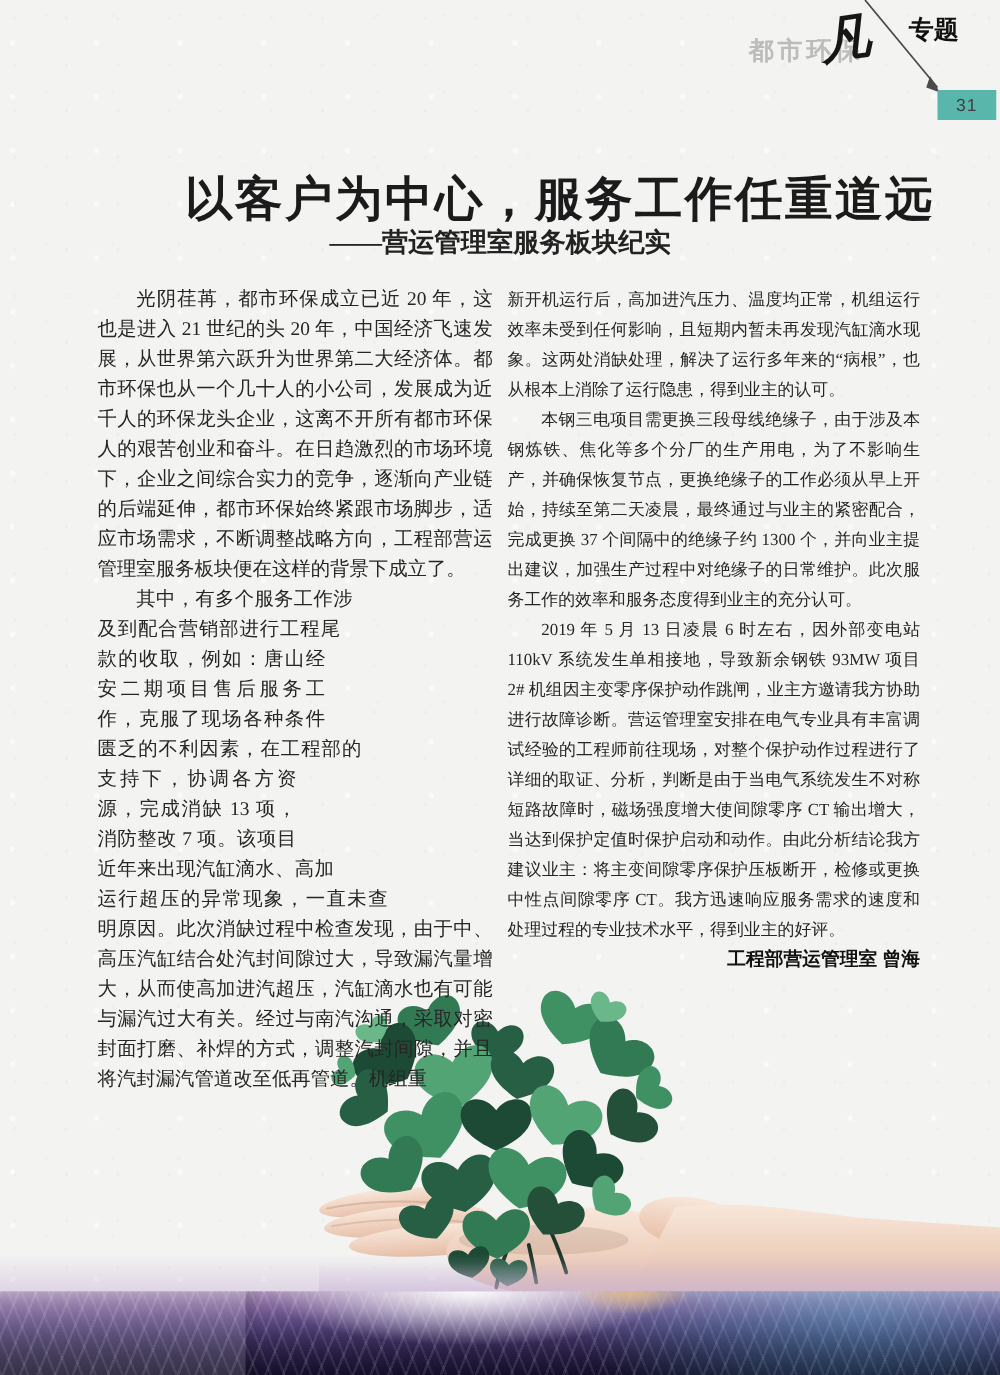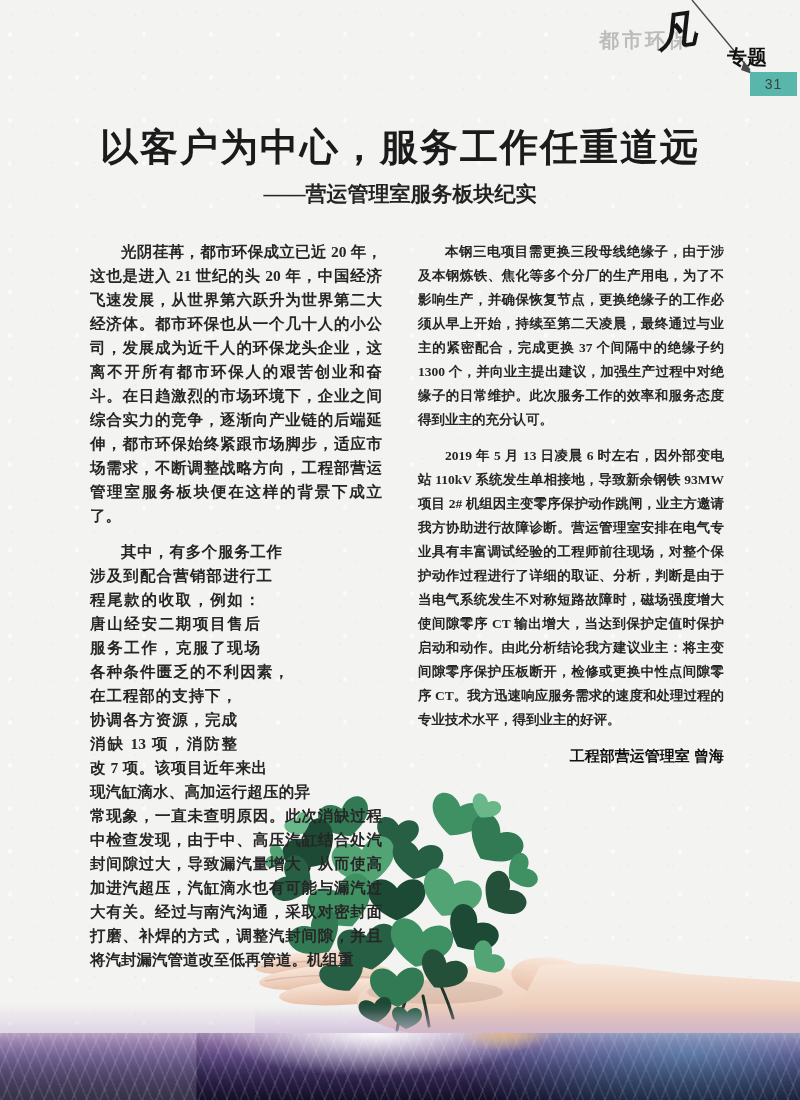--- a/index.html
+++ b/index.html
@@ -12,39 +12,39 @@
       radial-gradient(circle at 15% 80%, rgba(255,255,255,0.6) 0 2px, transparent 2.5px);
     background-size:41px 37px, 53px 61px, 67px 43px;
     font-family:"Liberation Serif","DejaVu Serif",serif;
     color:#262626;
   }
   
   .brand{position:absolute;left:599px;top:27px;font-family:"Liberation Sans","DejaVu Sans",sans-serif;
     font-size:20px;font-weight:700;letter-spacing:3px;color:#bcbcba;}
   .logo-char{position:absolute;left:656px;top:12px;font-size:40px;font-weight:700;
     font-style:italic;transform:rotate(-8deg);color:#161616;line-height:1;}
-  .section-label{position:absolute;left:727px;top:44px;font-family:"Liberation Sans","DejaVu Sans",sans-serif;
+  .section-label{position:absolute;left:727px;top:10px;font-family:"Liberation Sans","DejaVu Sans",sans-serif;
     font-size:20px;font-weight:800;color:#111;}
   .header-line{position:absolute;left:686px;top:0;}
   .page-badge{position:absolute;left:750px;top:72px;width:47px;height:24px;background:#58b7aa;
     color:#404040;font-family:"Liberation Sans","DejaVu Sans",sans-serif;font-size:14px;
     display:flex;align-items:center;justify-content:center;letter-spacing:1px;}
   
-  .title{position:absolute;left:40px;right:40px;top:122px;text-align:center;
+  .title{position:absolute;left:40px;right:40px;top:122px;text-align:right;
     font-family:"Liberation Sans","DejaVu Sans",sans-serif;font-size:38px;font-weight:800;
-    letter-spacing:2px;color:#1b1b1b;margin:0;}
+    letter-spacing:2px;color:#1b1b1b;margin:12px;}
   .subtitle{position:absolute;left:40px;right:40px;top:180px;text-align:center;
     font-family:Liberation Serif, serif;font-size:21px;font-weight:600;
     color:#222;margin:0;}
   
   .content{position:absolute;left:78px;top:228px;width:658px;display:flex;gap:12px;z-index:2;}
   .col{text-align:justify;}
   .col-left{width:316px;font-size:15.5px;line-height:24px;}
   .col-right{width:330px;font-size:13.5px;line-height:24px;}
-  .col p{margin:12px;text-indent:2em;font-weight:bold;}
+  .col p{margin:0;text-indent:2em;}
   .col p.no-indent{text-indent:0;}
   .wrap-spacer-left{
     float:right;width:160px;height:240px;margin-top:72px;shape-margin:3px;
     shape-outside:polygon(62px 0,160px 0,160px 240px,79px 240px,79px 216px,36px 216px,36px 192px,
       6px 192px,6px 168px,78px 168px,78px 120px,58px 120px,58px 96px,29px 96px,29px 72px,
       41px 72px,41px 48px,51px 48px,51px 24px,62px 24px);
   }
   .wrap-spacer-right{
     float:left;width:155px;height:216px;margin-top:24px;shape-margin:3px;
     shape-outside:polygon(0 0,83px 0,83px 24px,98px 24px,98px 48px,96px 48px,96px 72px,82px 72px,
@@ -86,20 +86,21 @@
   <h1 class="title">以客户为中心，服务工作任重道远</h1>
   <h2 class="subtitle">——营运管理室服务板块纪实</h2>
 
   <div class="content">
     <div class="col col-left">
       <p>光阴荏苒，都市环保成立已近 20 年，这也是进入 21 世纪的头 20 年，中国经济飞速发展，从世界第六跃升为世界第二大经济体。都市环保也从一个几十人的小公司，发展成为近千人的环保龙头企业，这离不开所有都市环保人的艰苦创业和奋斗。在日趋激烈的市场环境下，企业之间综合实力的竞争，逐渐向产业链的后端延伸，都市环保始终紧跟市场脚步，适应市场需求，不断调整战略方向，工程部营运管理室服务板块便在这样的背景下成立了。</p>
       <div class="wrap-spacer-left"></div>
       <p>其中，有多个服务工作涉及到配合营销部进行工程尾款的收取，例如：唐山经安二期项目售后服务工作，克服了现场各种条件匮乏的不利因素，在工程部的支持下，协调各方资源，完成消缺 13 项，消防整改 7 项。该项目近年来出现汽缸滴水、高加运行超压的异常现象，一直未查明原因。此次消缺过程中检查发现，由于中、高压汽缸结合处汽封间隙过大，导致漏汽量增大，从而使高加进汽超压，汽缸滴水也有可能与漏汽过大有关。经过与南汽沟通，采取对密封面打磨、补焊的方式，调整汽封间隙，并且将汽封漏汽管道改至低再管道。机组重</p>
     </div>
     <div class="col col-right">
+      <p class="no-indent">新开机运行后，高加进汽压力、温度均正常，机组运行效率未受到任何影响，且短期内暂未再发现汽缸滴水现象。这两处消缺处理，解决了运行多年来的“病根”，也从根本上消除了运行隐患，得到业主的认可。</p>
       <p>本钢三电项目需更换三段母线绝缘子，由于涉及本钢炼铁、焦化等多个分厂的生产用电，为了不影响生产，并确保恢复节点，更换绝缘子的工作必须从早上开始，持续至第二天凌晨，最终通过与业主的紧密配合，完成更换 37 个间隔中的绝缘子约 1300 个，并向业主提出建议，加强生产过程中对绝缘子的日常维护。此次服务工作的效率和服务态度得到业主的充分认可。</p>
       <p>2019 年 5 月 13 日凌晨 6 时左右，因外部变电站 110kV 系统发生单相接地，导致新余钢铁 93MW 项目 2# 机组因主变零序保护动作跳闸，业主方邀请我方协助进行故障诊断。营运管理室安排在电气专业具有丰富调试经验的工程师前往现场，对整个保护动作过程进行了详细的取证、分析，判断是由于当电气系统发生不对称短路故障时，磁场强度增大使间隙零序 CT 输出增大，当达到保护定值时保护启动和动作。由此分析结论我方建议业主：将主变间隙零序保护压板断开，检修或更换中性点间隙零序 CT。我方迅速响应服务需求的速度和处理过程的专业技术水平，得到业主的好评。</p>
       <div class="wrap-spacer-right"></div>
       <p class="signature">工程部营运管理室 曾海</p>
     </div>
   </div>
 
   <svg class="illustration" width="545" height="265" viewBox="0 0 545 265">
     <defs>
       <linearGradient id="skinGrad" x1="0" y1="0" x2="0" y2="1">

